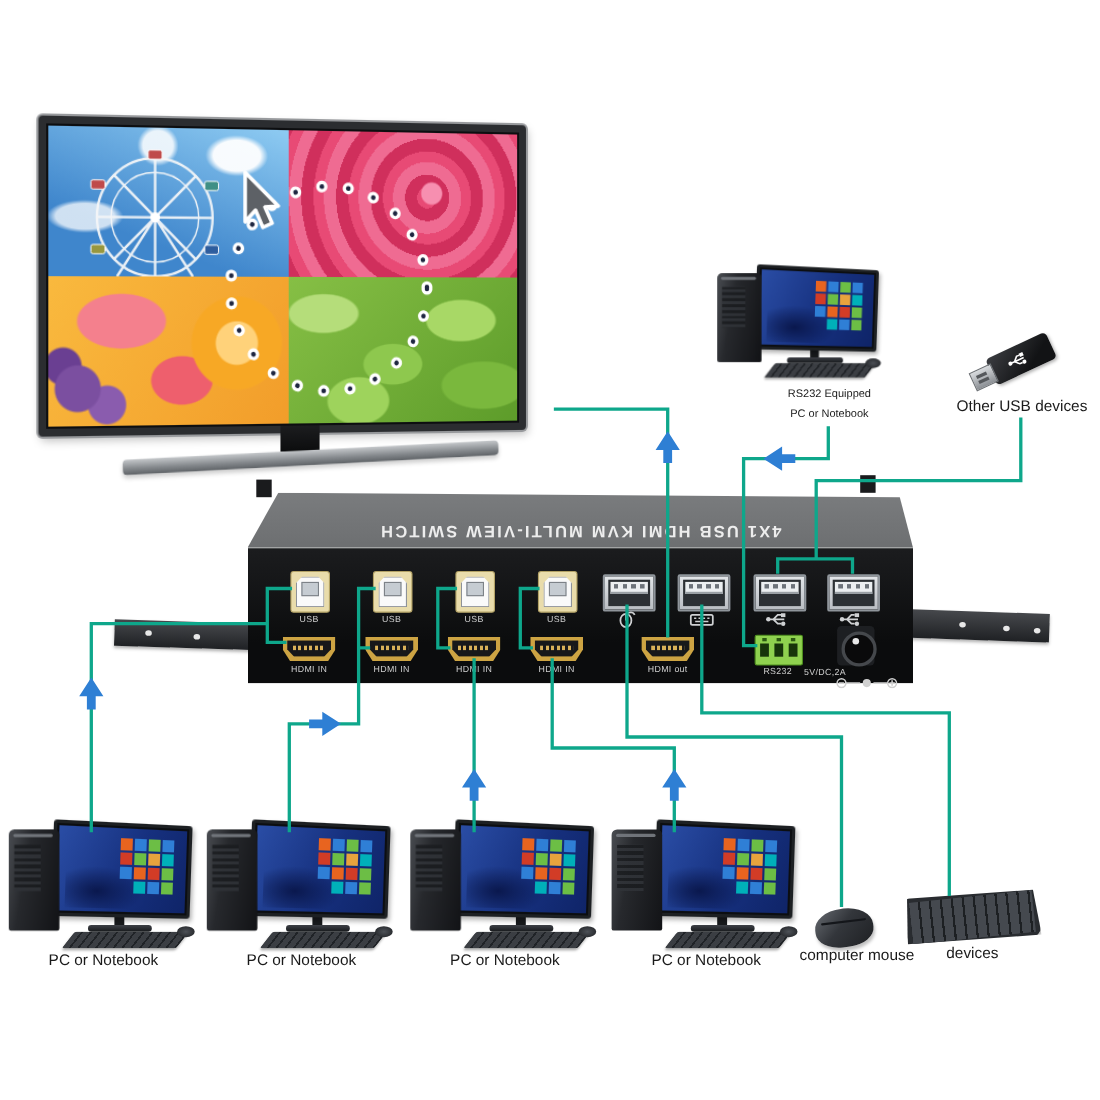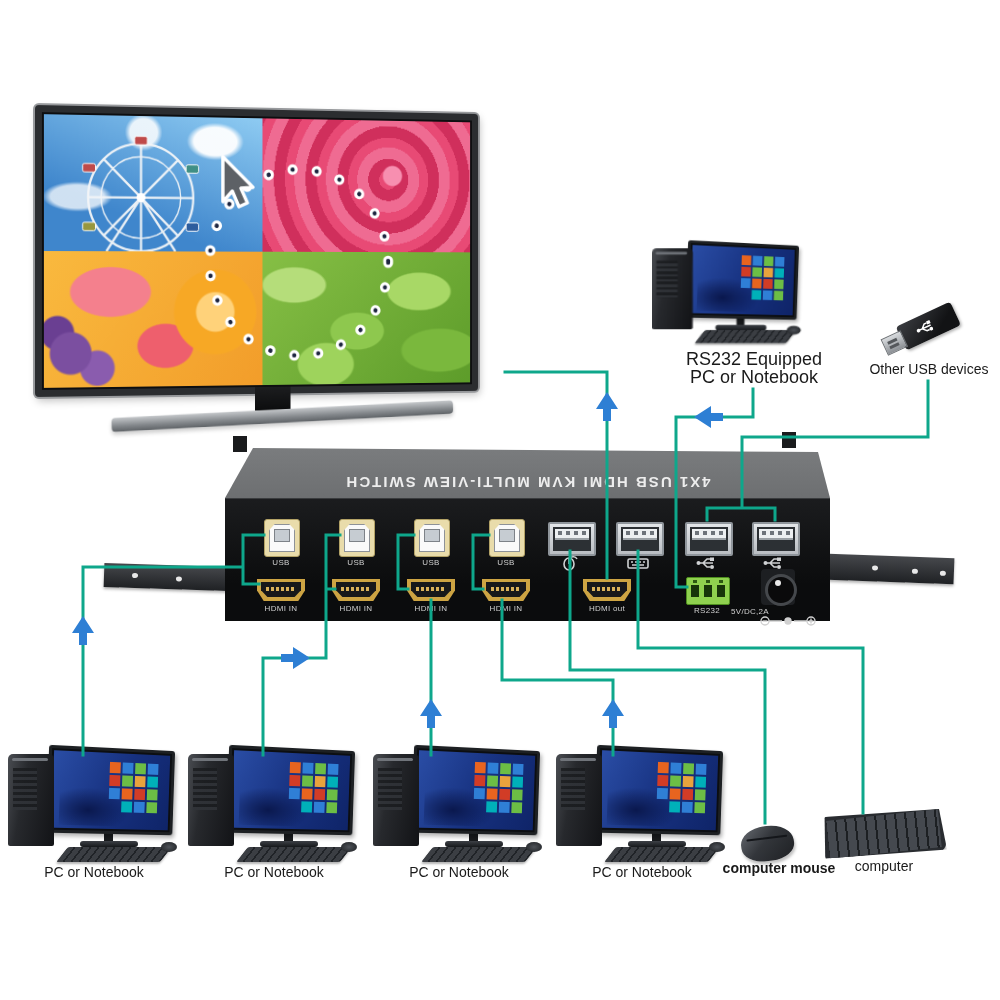--- a/index.html
+++ b/index.html
@@ -113,21 +113,21 @@
   .pc-neck{position:absolute;left:96px;top:78px;width:9px;height:17px;background:#17191c;}
   .pc-base{position:absolute;left:72px;top:93px;width:58px;height:6px;border-radius:3px;
            background:linear-gradient(#3d4046,#17191c);}
   .pc-kbd{position:absolute;left:54px;top:99px;width:104px;height:15px;border-radius:2px;transform:skewX(-38deg);
           background:repeating-linear-gradient(90deg,#3b3e43 0 6px,#202327 6px 8px),#2b2e32;
           box-shadow:1px 2px 2px rgba(0,0,0,.3);}
   .pc-mouse{position:absolute;left:153px;top:94px;width:16px;height:10px;border-radius:50%;
             background:radial-gradient(#4d5157,#1c1e21);}
 
   .dev-label{position:absolute;font-size:14px;color:#1a1a1a;text-align:center;z-index:3;}
-  .dev-label-sm{position:absolute;font-size:18px;color:#1a1a1a;text-align:center;line-height:18px;z-index:3;}
+  .dev-label-sm{position:absolute;font-size:10px;color:#1a1a1a;text-align:center;line-height:18px;z-index:3;}
 
   
   .big-mouse{position:absolute;left:741px;top:826px;width:53px;height:35px;z-index:3;
              border-radius:48% 48% 44% 44%;transform:rotate(-7deg);
              background:linear-gradient(135deg,#686c72,#33363b 45%,#1e2023);box-shadow:1px 3px 3px rgba(0,0,0,.25);}
   .big-mouse::after{content:"";position:absolute;left:12%;top:30%;width:76%;height:2px;background:#14161a;border-radius:2px;}
   .big-kbd{position:absolute;left:823px;top:810px;width:122px;height:48px;z-index:3;transform:rotate(-6deg);
            background:#292c30;border-radius:8px 14px 10px 8px;box-shadow:1px 3px 4px rgba(0,0,0,.3);
            clip-path:polygon(3% 2%,97% 10%,100% 96%,0 88%);}
   .big-kbd::after{content:"";position:absolute;inset:5px;
@@ -396,23 +396,23 @@
     <div class="pc-tower"></div>
     <div class="pc-kbd"></div>
     <div class="pc-mouse"></div>
   </div>
   <div class="dev-label" style="left:9px;top:864px;width:170px;">PC or Notebook</div>
   <div class="dev-label" style="left:189px;top:864px;width:170px;">PC or Notebook</div>
   <div class="dev-label" style="left:374px;top:864px;width:170px;">PC or Notebook</div>
   <div class="dev-label" style="left:557px;top:864px;width:170px;">PC or Notebook</div>
 
   <div class="big-mouse"></div>
-  <div class="dev-label" style="left:700px;top:860px;width:158px;font-weight:bold;">computer mouse</div>
+  <div class="dev-label" style="left:700px;top:860px;width:158px;">computer mouse</div>
   <div class="big-kbd"></div>
-  <div class="dev-label" style="left:828px;top:858px;width:112px;">computer</div>
+  <div class="dev-label" style="left:828px;top:858px;width:112px;">devices</div>
 
   <svg class="wires" width="1000" height="1000">
     <g fill="none" stroke="#0ea78b" stroke-width="3" stroke-linecap="square">
       <path d="M505 372 H607 V578"></path>
       <path d="M83 755 V567 H243 M243 535 V584 M243 535 H264 M243 584 H259"></path>
       <path d="M263 755 V658 H326 V535 H340 M326 589 H335"></path>
       <path d="M431 755 V600 M398 589 V535 H414 M398 589 H408"></path>
       <path d="M502 600 V680 H613 V755 M473 589 V535 H489 M473 589 H483"></path>
       <path d="M753 389 V417 H676 V587 H687"></path>
       <path d="M928 381 V437 H742 V508 M707 508 H775 M707 508 V520 M775 508 V520"></path>

